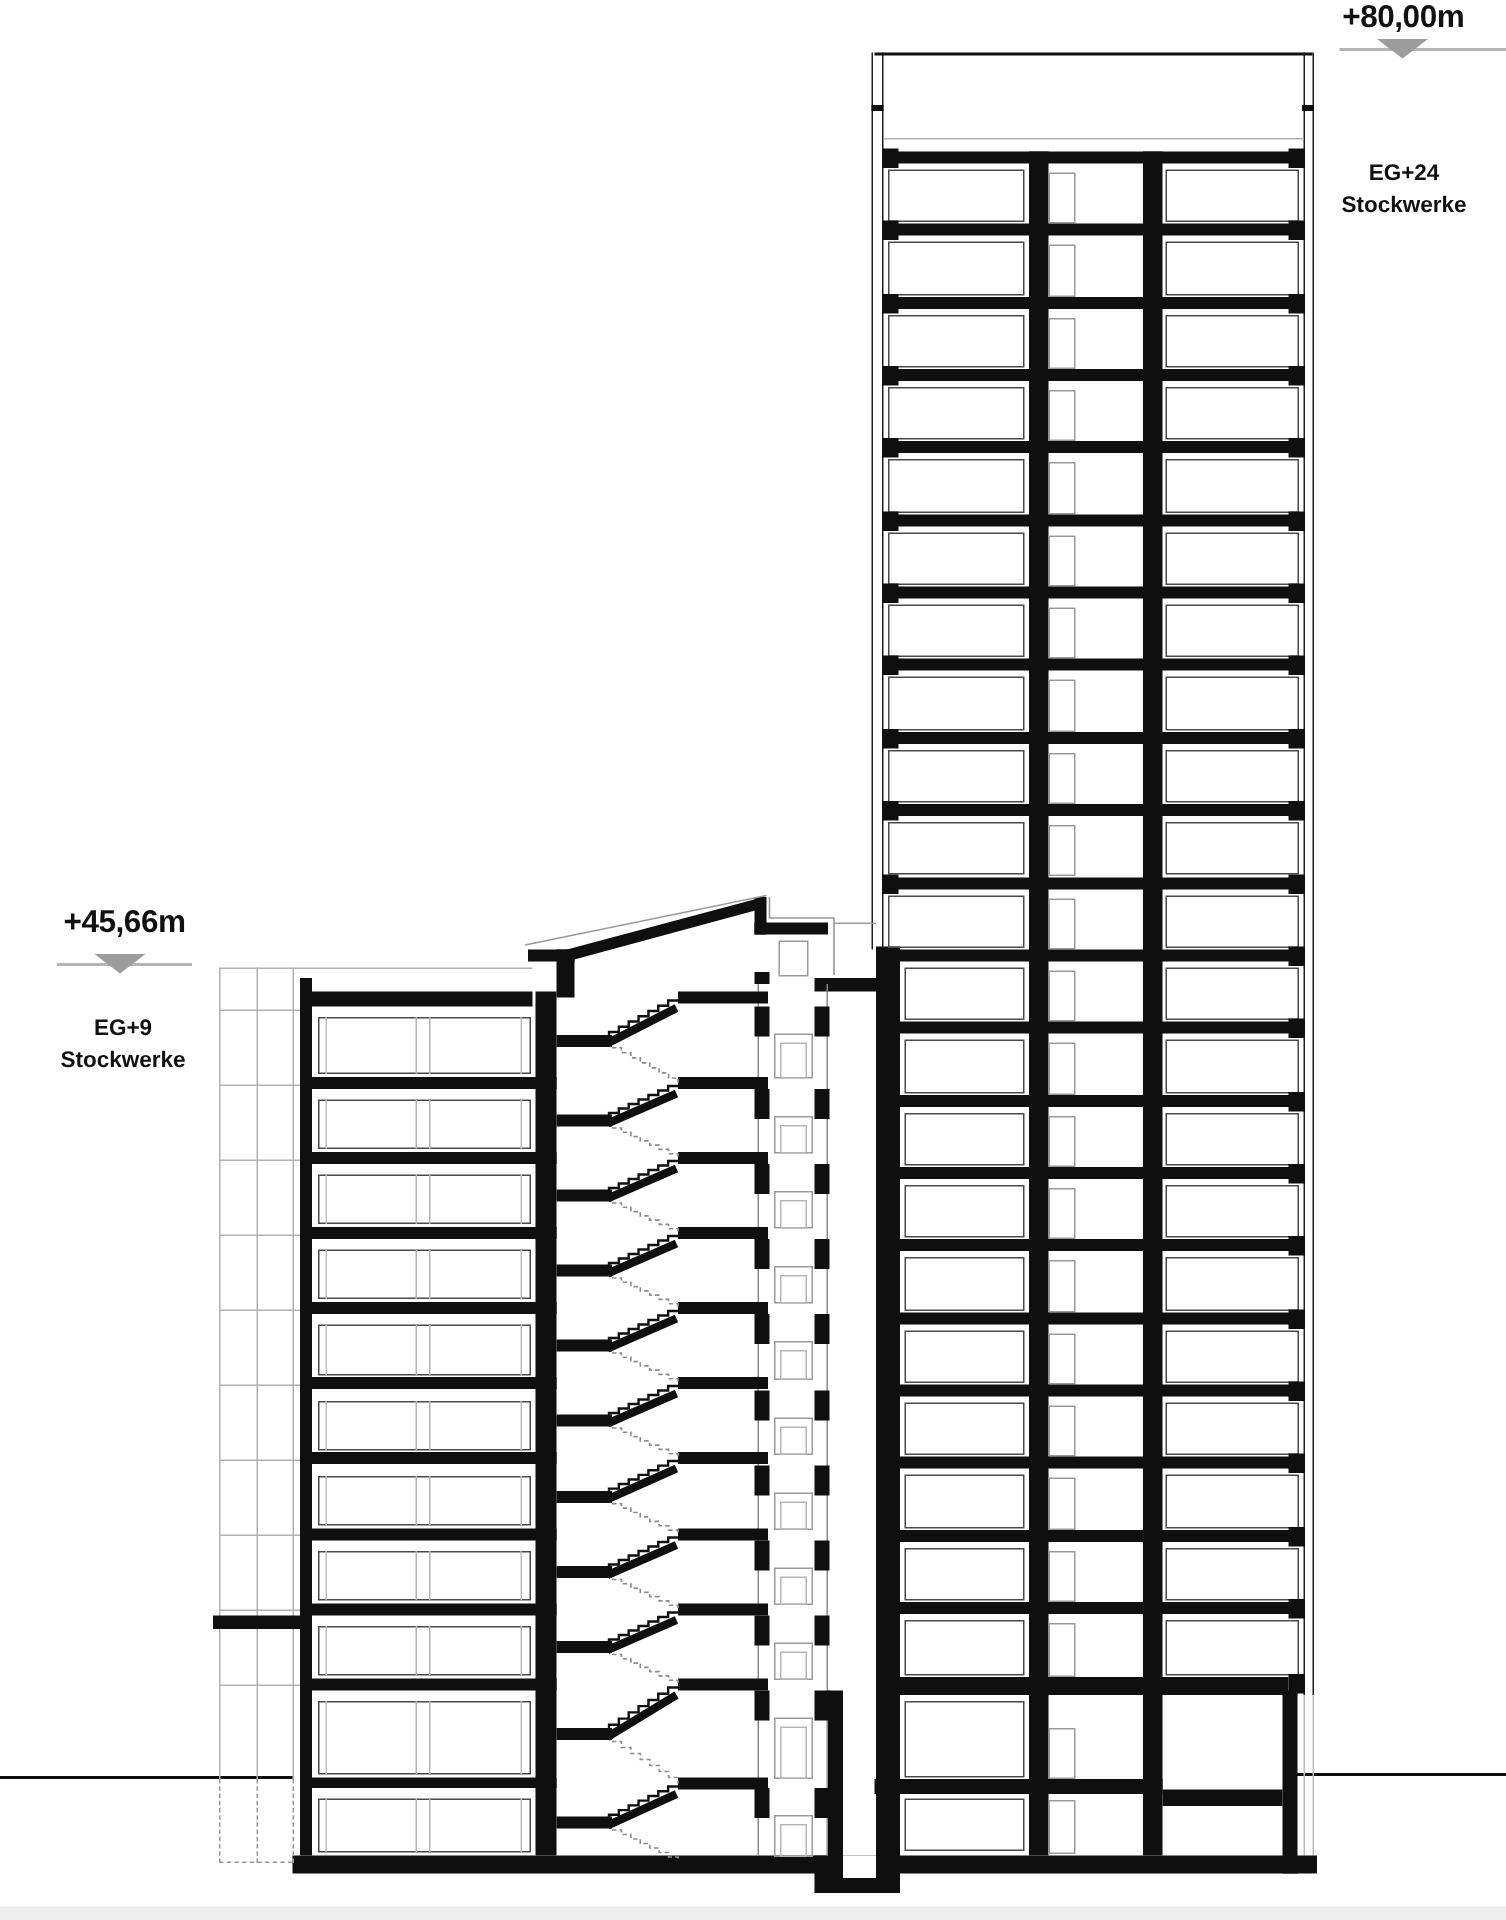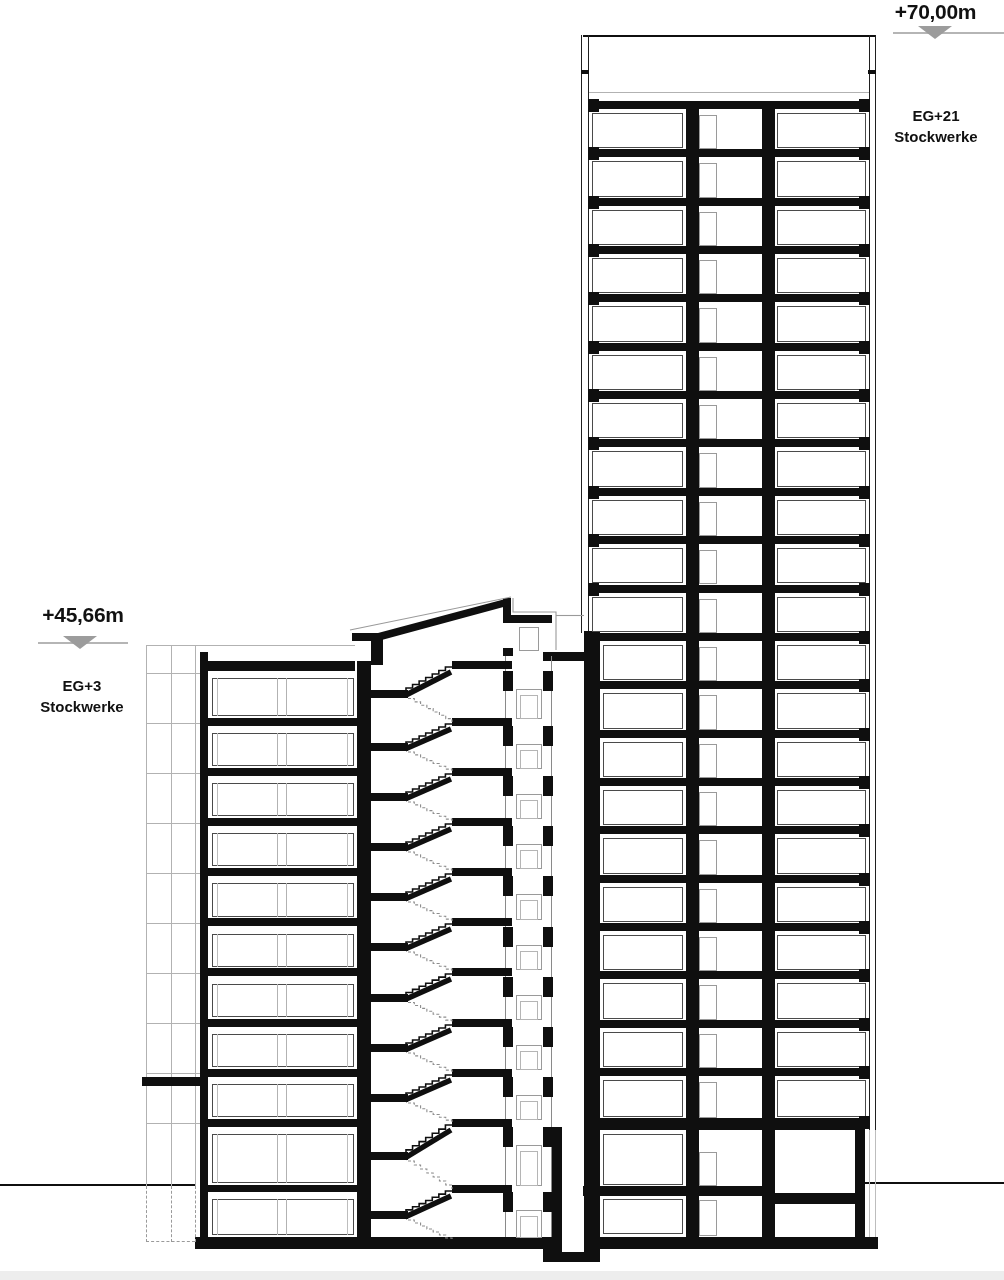--- a/index.html
+++ b/index.html
@@ -28,33 +28,33 @@
   .mline{position:absolute;height:1.6px;background:var(--marker);opacity:.75;}
   .tri{position:absolute;width:0;height:0;border-left:17px solid transparent;
        border-right:17px solid transparent;border-top:13px solid var(--marker);}
   svg{position:absolute;left:0;top:0;}
 </style>
 </head>
 <body>
 
 <div id="stage">
 
-  <div class="label-big" style="left:868px;top:0px;width:135px;">+70,00m</div>
+  <div class="label-big" style="left:868px;top:0px;width:135px;">+80,00m</div>
   <div class="mline" style="left:893px;top:32px;width:111px;"></div>
   <div class="tri" style="left:918px;top:26px;"></div>
   <div class="label-small" style="left:878px;top:105px;width:116px;">
-    <div>EG+21</div>
+    <div>EG+24</div>
     <div>Stockwerke</div>
   </div>
 
   <div class="label-big" style="left:18px;top:603px;width:130px;">+45,66m</div>
   <div class="mline" style="left:38px;top:642px;width:90px;"></div>
   <div class="tri" style="left:63px;top:636px;"></div>
   <div class="label-small" style="left:18px;top:675px;width:128px;">
-    <div>EG+3</div>
+    <div>EG+9</div>
     <div>Stockwerke</div>
   </div>
 
   <div id="draw" class="abs" style="left:0;top:0;width:1004px;height:1280px;">
       <div class="blk" style="left: 0px; top: 1184px; width: 196px; height: 2.4px;"></div>
       <div class="blk" style="left: 863px; top: 1182px; width: 141px; height: 2.4px;"></div>
       <div class="blk" style="left: 583px; top: 35px; width: 292px; height: 2px;"></div>
       <div class="wline" style="left: 581px; top: 35px; width: 1.4px; height: 598px;"></div>
       <div class="wline" style="left: 588px; top: 35px; width: 1.4px; height: 598px;"></div>
       <div class="wline" style="left: 868.5px; top: 35px; width: 1.4px; height: 1095px;"></div>

